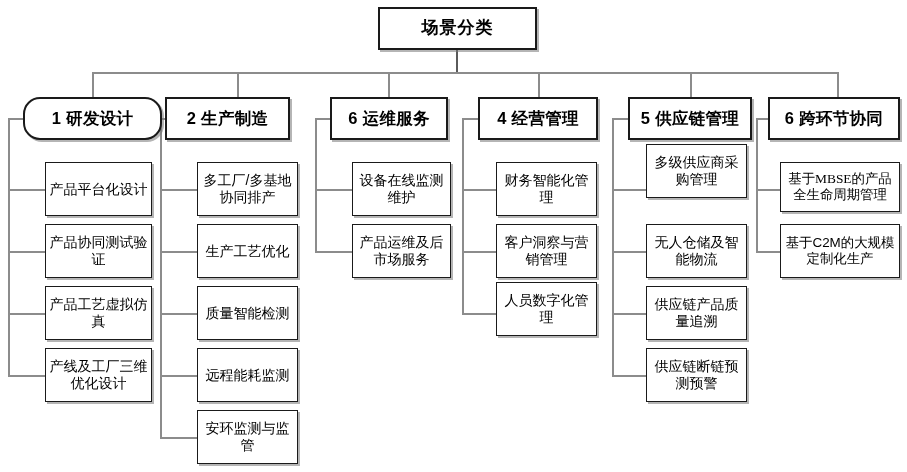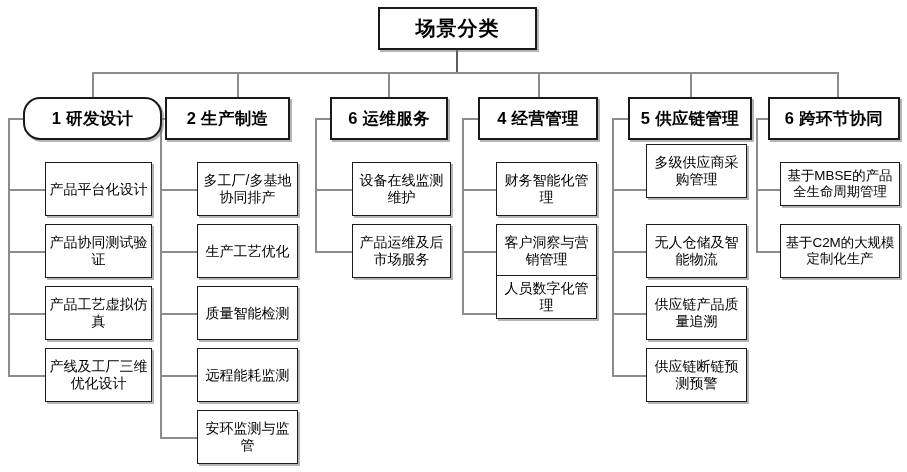--- a/index.html
+++ b/index.html
@@ -33,21 +33,21 @@
   .box > span {
     display: block;
     line-height: 1.18;
     color: #000000;
     padding: 0 3px;
   }
 
   .root-box {
     border-width: 2px;
     font-weight: bold;
-    font-size: 20px;
+    font-size: 17px;
     letter-spacing: 1px;
   }
   .head-box {
     border-width: 2px;
     font-weight: bold;
     font-size: 16.5px;
     letter-spacing: 0.3px;
   }
   .leaf-box {
     border-width: 1.8px;
@@ -169,21 +169,21 @@
   <div class="box leaf-box" style="left:496px; top:162px; width:101px; height:54px;">
     <span>财务智能化管理</span>
   </div>
 
   <div class="line h" style="left:462px; top:251px; width:34px;"></div>
   <div class="box leaf-box" style="left:496px; top:224px; width:101px; height:54px;">
     <span>客户洞察与营销管理</span>
   </div>
 
   <div class="line h" style="left:462px; top:313px; width:34px;"></div>
-  <div class="box leaf-box" style="left:496px; top:275px; width:101px; height:44px;">
+  <div class="box leaf-box" style="left:496px; top:282px; width:101px; height:54px;">
     <span>人员数字化管理</span>
   </div>
 
   <div class="box head-box" style="left:628px; top:97px; width:124px; height:43px;">
     <span>5 供应链管理</span>
   </div>
   <div class="line v" style="left:612px; top:118px; height:258px;"></div>
   <div class="line h" style="left:612px; top:118px; width:18px;"></div>
 
   <div class="line h" style="left:612px; top:189px; width:34px;"></div>
@@ -206,21 +206,21 @@
     <span>供应链断链预测预警</span>
   </div>
 
   <div class="box head-box" style="left:768px; top:97px; width:132px; height:43px;">
     <span>6 跨环节协同</span>
   </div>
   <div class="line v" style="left:756px; top:118px; height:134px;"></div>
   <div class="line h" style="left:756px; top:118px; width:14px;"></div>
 
   <div class="line h" style="left:756px; top:189px; width:24px;"></div>
-  <div class="box leaf-box narrow" style="left:780px; top:162px; width:120px; height:44px;">
+  <div class="box leaf-box narrow" style="left:780px; top:162px; width:120px; height:50px;font-family:Liberation Serif, serif;">
     <span>基于MBSE的产品全生命周期管理</span>
   </div>
 
   <div class="line h" style="left:756px; top:251px; width:24px;"></div>
   <div class="box leaf-box narrow" style="left:780px; top:224px; width:120px; height:54px;">
     <span>基于C2M的大规模定制化生产</span>
   </div>
 
 </div>
 

